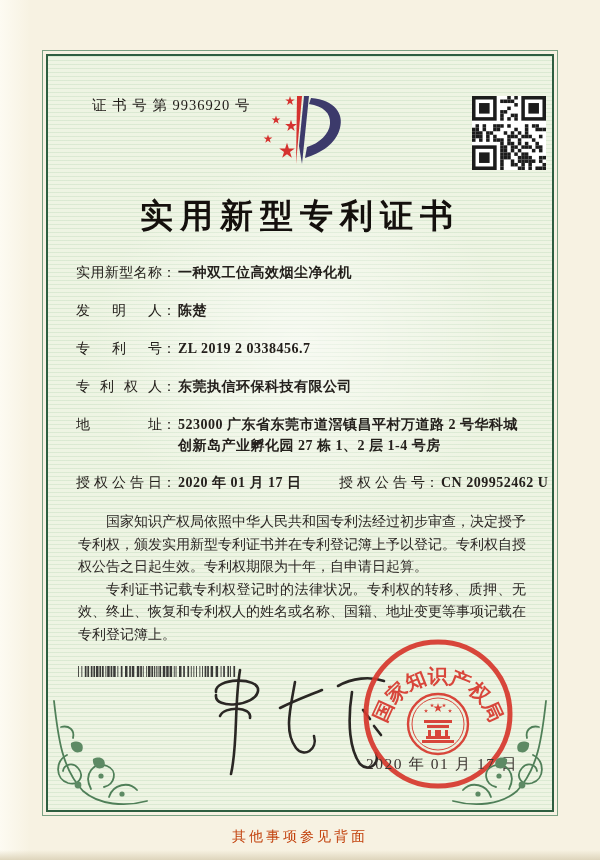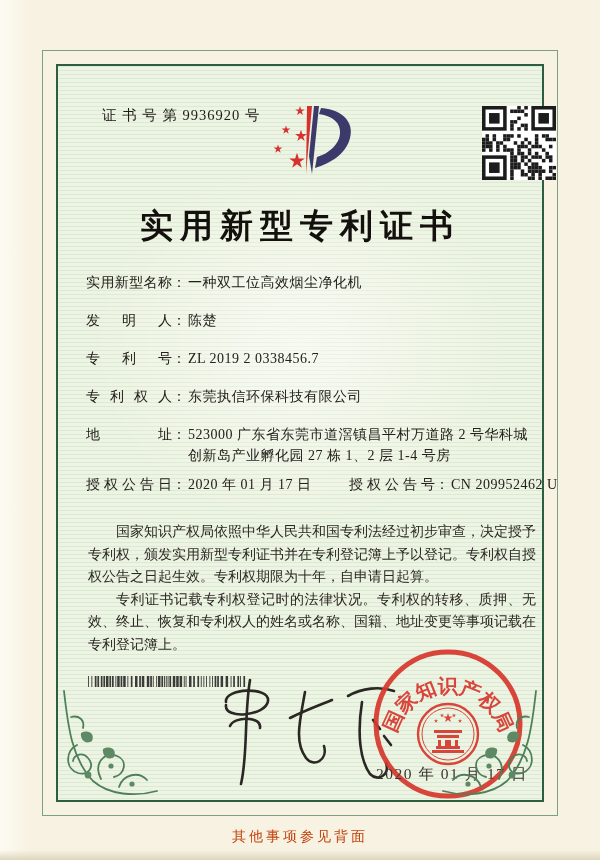--- a/index.html
+++ b/index.html
@@ -11,45 +11,45 @@
   }
   
   .edge-left{position:absolute;left:0;top:0;width:30px;height:860px;
     background:linear-gradient(90deg,#fdfbf2,rgba(253,251,242,0));}
   .edge-bottom{position:absolute;left:0;bottom:0;width:600px;height:10px;
     background:linear-gradient(0deg,#ded5bc,rgba(222,213,188,0));}
 
   
   .frame{
     position:absolute;left:42px;top:50px;width:516px;height:766px;
-    border:1px solid #7aa182;padding:13px;box-sizing:border-box;
+    border:1px solid #7aa182;padding:3px;box-sizing:border-box;
   }
   .frame-inner{
     position:relative;width:100%;height:100%;box-sizing:border-box;
     border:2.5px solid #2e5e40;
     background:
       radial-gradient(ellipse 300px 260px at 50% 38%, rgba(255,255,255,.55), rgba(255,255,255,0) 70%),
       repeating-linear-gradient(180deg, rgba(150,195,150,.22) 0 1px, rgba(255,255,255,0) 1px 4px),
       #eef4e3;
   }
 
   .cert-no{position:absolute;left:44px;top:40px;font-size:14.5px;letter-spacing:1px;color:#1f1b17;}
 
   .logo{position:absolute;left:188px;top:32px;width:134px;height:88px;}
   .qr{position:absolute;left:424px;top:40px;width:74px;height:74px;background:#fff;}
 
   .title{position:absolute;left:0;top:138px;width:100%;text-align:center;
     font-size:33px;font-weight:700;letter-spacing:7px;color:#14100d;}
 
   .fields{position:absolute;left:28px;top:206px;width:452px;font-size:14px;line-height:21px;}
   .frow{margin-bottom:17px;white-space:nowrap;}
-  .frow.addr{white-space:normal;margin-bottom:8px;}
+  .frow.addr{white-space:normal;margin-bottom:16px;}
   .flabel{display:inline-block;width:86px;text-align:justify;text-align-last:justify;vertical-align:top;}
   .fcolon{display:inline-block;vertical-align:top;margin-right:2px;}
-  .fvalue{display:inline-block;vertical-align:top;white-space:normal;max-width:345px;letter-spacing:.5px;}
+  .fvalue{display:inline-block;vertical-align:top;white-space:normal;max-width:345px;letter-spacing:.5px;font-weight:bold;}
   .frow .pair2{margin-left:26px;}
 
   .body-text{position:absolute;left:30px;top:455px;width:448px;
     font-size:14px;line-height:22.5px;text-align:justify;color:#2b2724;}
   .body-text p{margin:0;text-indent:2em;}
 
   .barcode{position:absolute;left:30px;top:610px;width:158px;height:11px;}
 
   .signer{position:absolute;left:46px;top:636px;font-size:16px;letter-spacing:3px;color:#17130f;}
   .signer div{margin-bottom:13px;}

